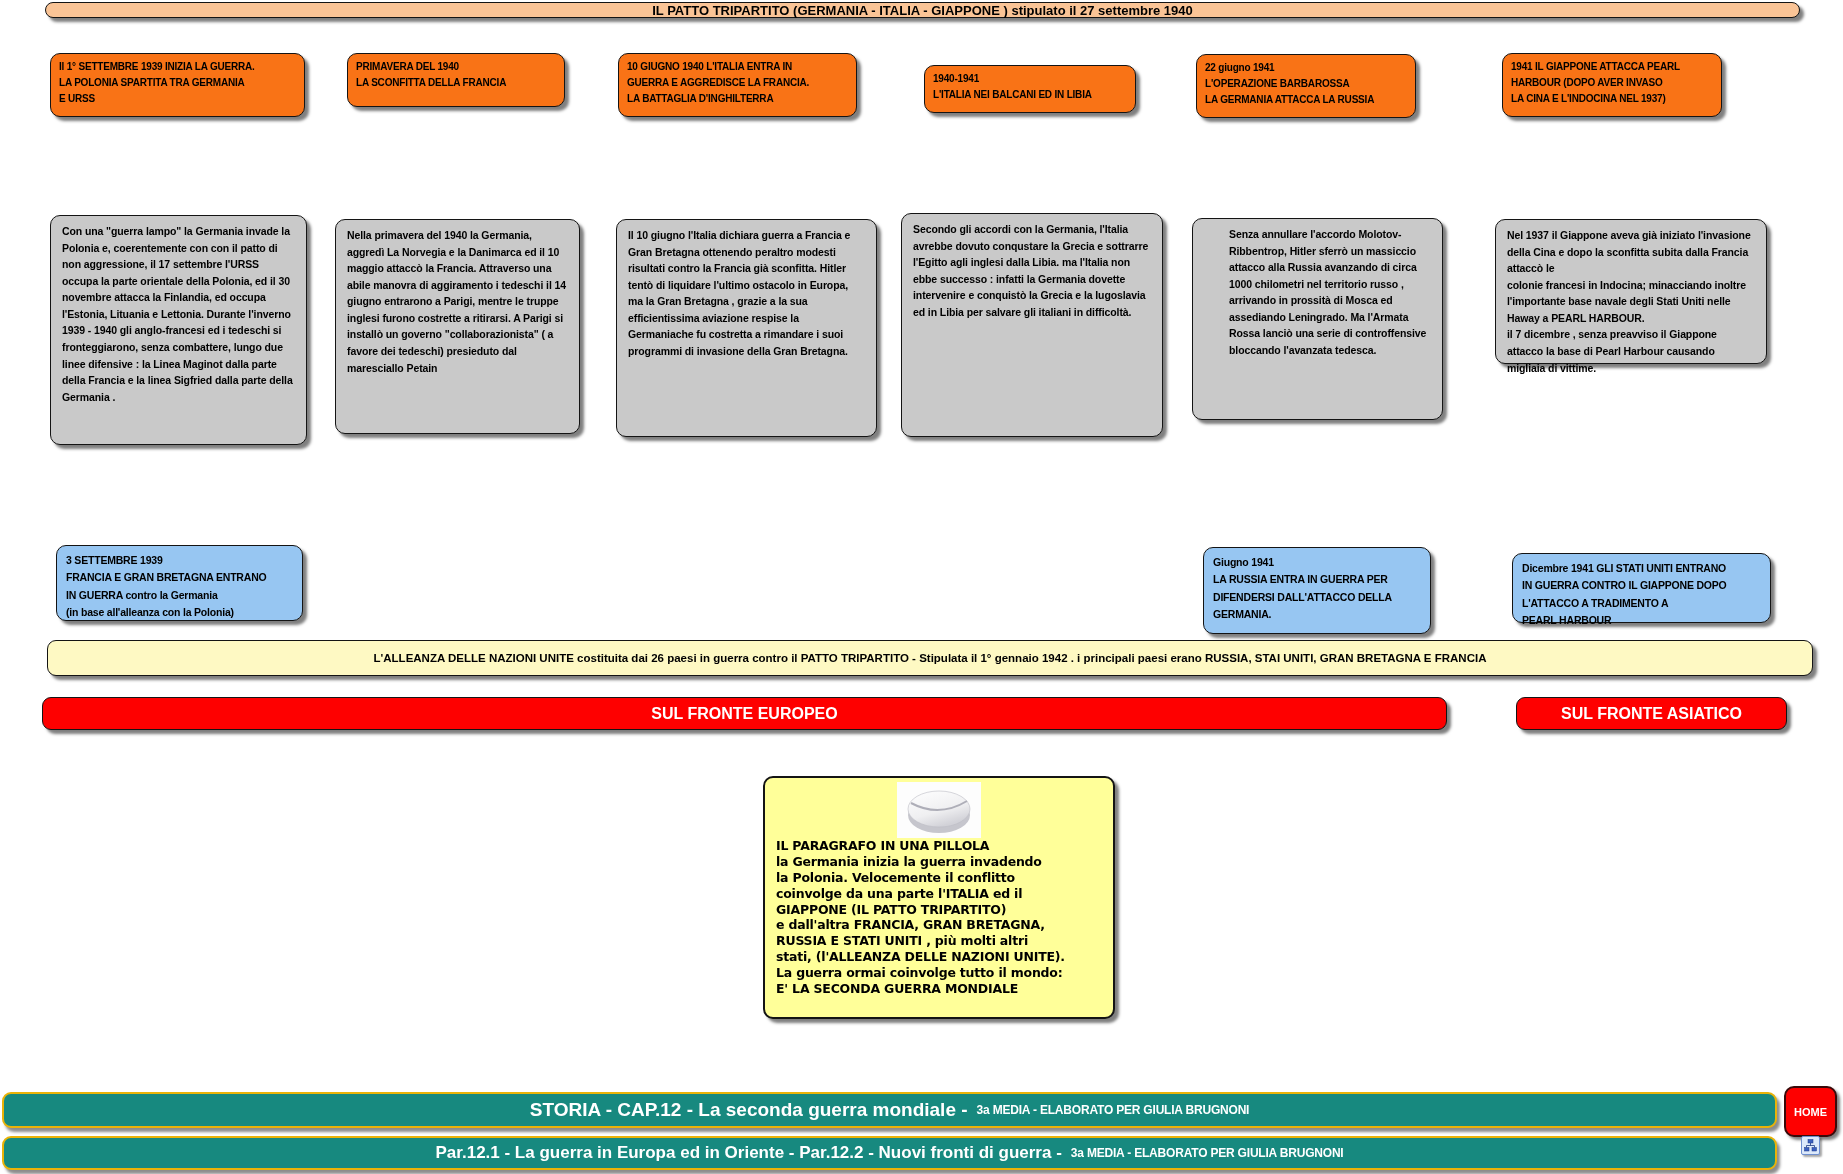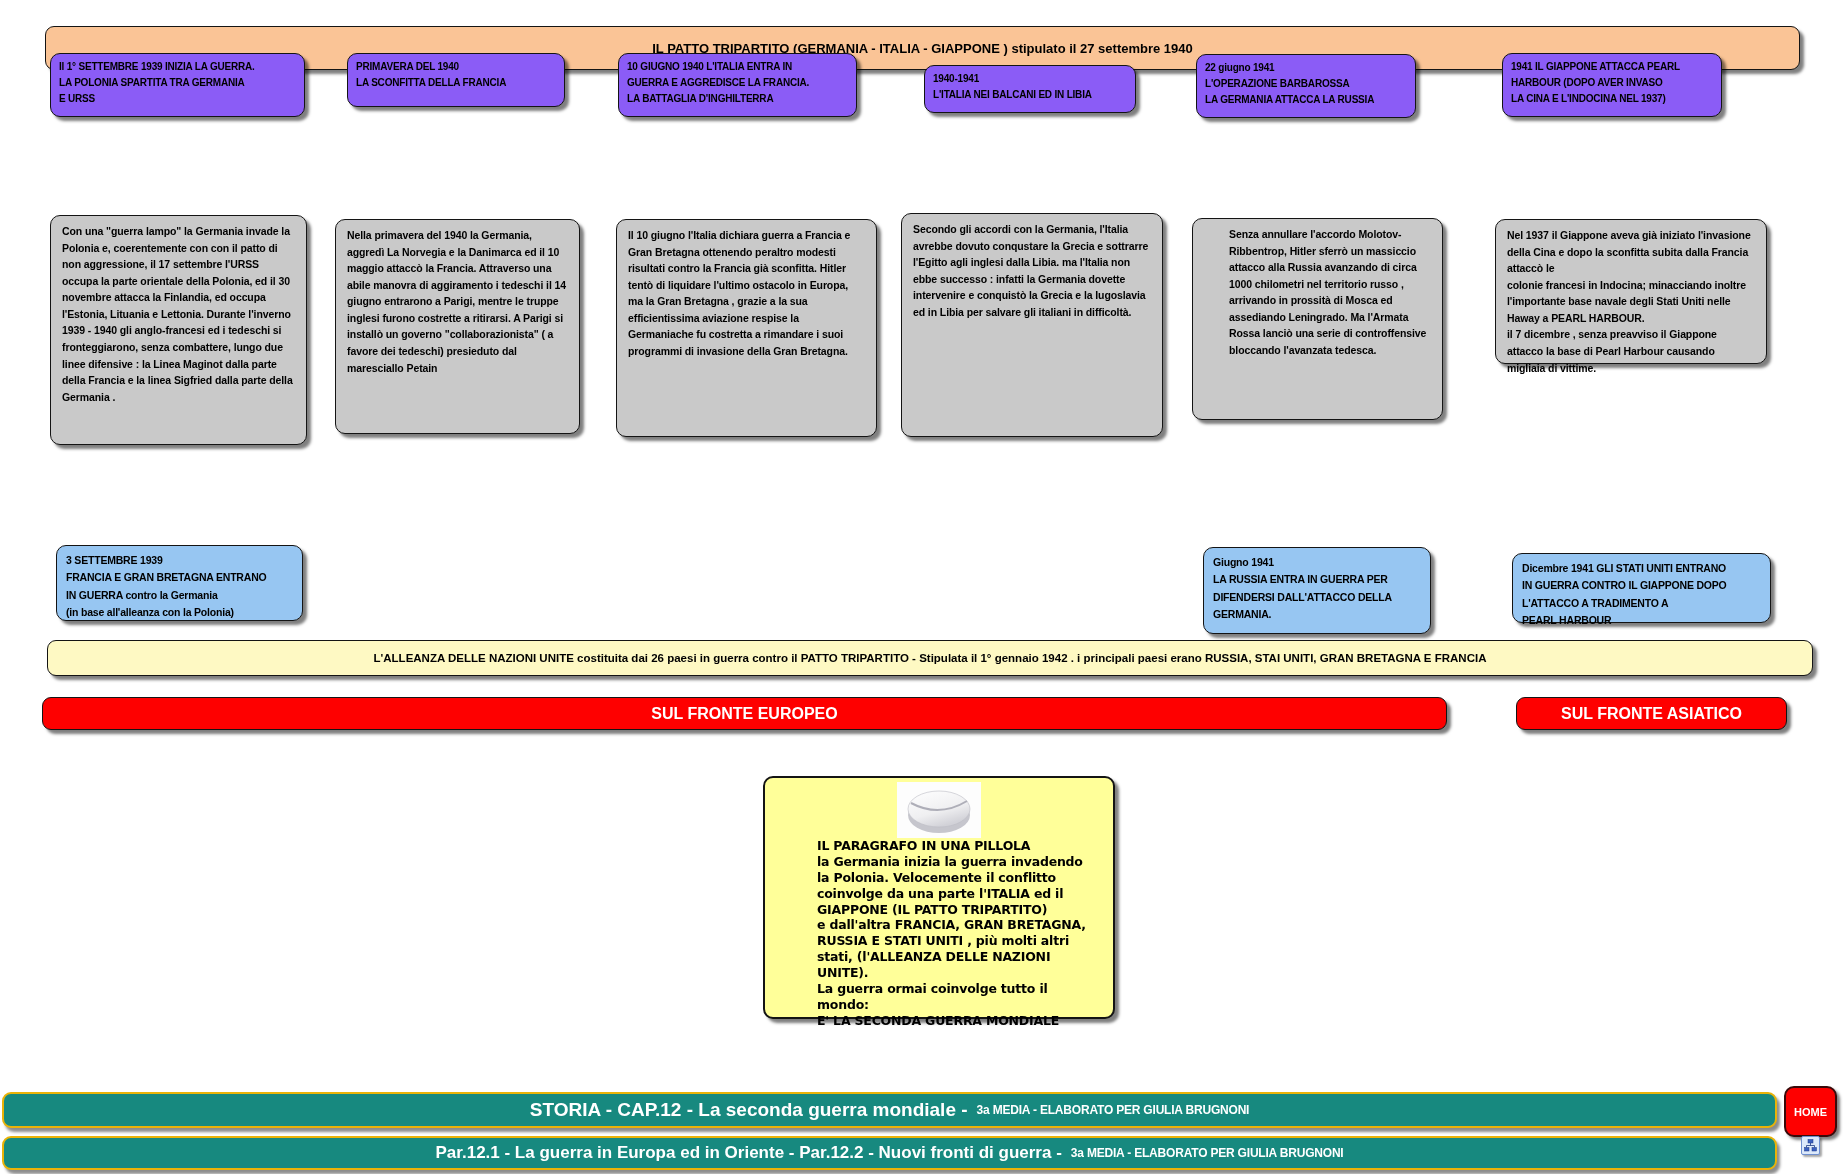--- a/index.html
+++ b/index.html
@@ -3,49 +3,49 @@
 <meta charset="utf-8">
 <style>
   html,body{margin:0;padding:0;background:#ffffff;}
   .page{position:relative;width:1843px;height:1174px;background:#ffffff;overflow:hidden;
         font-family:"Liberation Sans",sans-serif;color:#000;}
   .box{position:absolute;box-sizing:border-box;border:1.5px solid #141414;border-radius:10px;
        box-shadow:4px 4px 3px rgba(0,0,0,.5);}
   .txt{white-space:pre-line;font-weight:bold;}
   .banner{display:flex;align-items:center;justify-content:center;font-weight:bold;border-radius:9px;text-align:center;}
   .peach{background:#FAC496;}
-  .event{background:#8b5cf6;font-size:10px;line-height:1.62;padding:5px 8px;letter-spacing:-0.2px;}
+  .event{background:#f97316;font-size:10px;line-height:1.62;padding:5px 8px;letter-spacing:-0.2px;}
   .detail{background:#C9C9C9;font-size:10.5px;line-height:1.58;padding:7px 11px;letter-spacing:-0.1px;}
   .allied{background:#97C6F2;font-size:10.5px;line-height:1.66;padding:6px 9px;letter-spacing:-0.2px;}
   .bluebg{background:#fef9c3;}
   .front{background:#FE0000;color:#fff;font-size:16px;}
   .pillbox{background:#FFFF99;border-width:2px;padding:4px 11px 6px;}
   .pill-img{display:block;margin:0 auto;}
   .pill-title,.pill-body{font-family:"DejaVu Sans",sans-serif;font-weight:bold;font-size:12.5px;
-       line-height:1.27;letter-spacing:-0.2px;margin-left:41px;}
+       line-height:1.27;letter-spacing:-0.2px;}
   .pill-body{white-space:pre-line;}
   .footer-bar{position:absolute;left:2px;width:1775px;box-sizing:border-box;background:#17897F;
        border:2px solid #eab308;border-radius:9px;color:#fff;display:flex;align-items:center;
        justify-content:center;gap:9px;box-shadow:3px 4px 3px rgba(0,0,0,.45);}
   .f-main1{font-size:19px;font-weight:bold;}
   .f-main2{font-size:17px;font-weight:bold;}
   .f-suffix{font-size:12px;font-weight:bold;letter-spacing:-0.2px;}
   .home{position:absolute;left:1784px;top:1086px;width:49px;height:47px;background:#FE0000;
        border:2.5px solid #3a0a0a;border-radius:10px;color:#fff;font-weight:bold;font-size:11px;
        display:flex;align-items:center;justify-content:center;box-shadow:3px 3px 3px rgba(0,0,0,.5);cursor:pointer;}
   .sitemap-btn{position:absolute;left:1801px;top:1136px;width:19px;height:19px;background:#dce9fb;
        border:1px solid #6f8fd0;border-radius:2px;display:flex;align-items:center;justify-content:center;
        cursor:pointer;padding:0;box-shadow:2px 2px 2px rgba(0,0,0,.35);}
 </style>
 </head>
 <body>
 
 <div class="page">
 
-  <div class="box banner peach" style="left:45px;top:2px;width:1755px;height:44px;font-size:13px;margin-top:24px;">IL PATTO TRIPARTITO  (GERMANIA - ITALIA - GIAPPONE ) stipulato il 27 settembre 1940</div>
+  <div class="box banner peach" style="left:45px;top:2px;width:1755px;height:16px;font-size:13px;">IL PATTO TRIPARTITO  (GERMANIA - ITALIA - GIAPPONE ) stipulato il 27 settembre 1940</div>
 
   <div class="box event txt" style="left:50px;top:53px;width:255px;height:64px;">Il 1° SETTEMBRE 1939 INIZIA LA GUERRA.
 LA POLONIA SPARTITA TRA GERMANIA
 E URSS</div>
   <div class="box event txt" style="left:347px;top:53px;width:218px;height:54px;">PRIMAVERA DEL 1940
 LA SCONFITTA DELLA FRANCIA</div>
   <div class="box event txt" style="left:618px;top:53px;width:239px;height:64px;">10 GIUGNO 1940 L'ITALIA ENTRA IN
 GUERRA E AGGREDISCE LA FRANCIA.
 LA  BATTAGLIA D'INGHILTERRA</div>
   <div class="box event txt" style="left:924px;top:65px;width:212px;height:48px;">1940-1941

